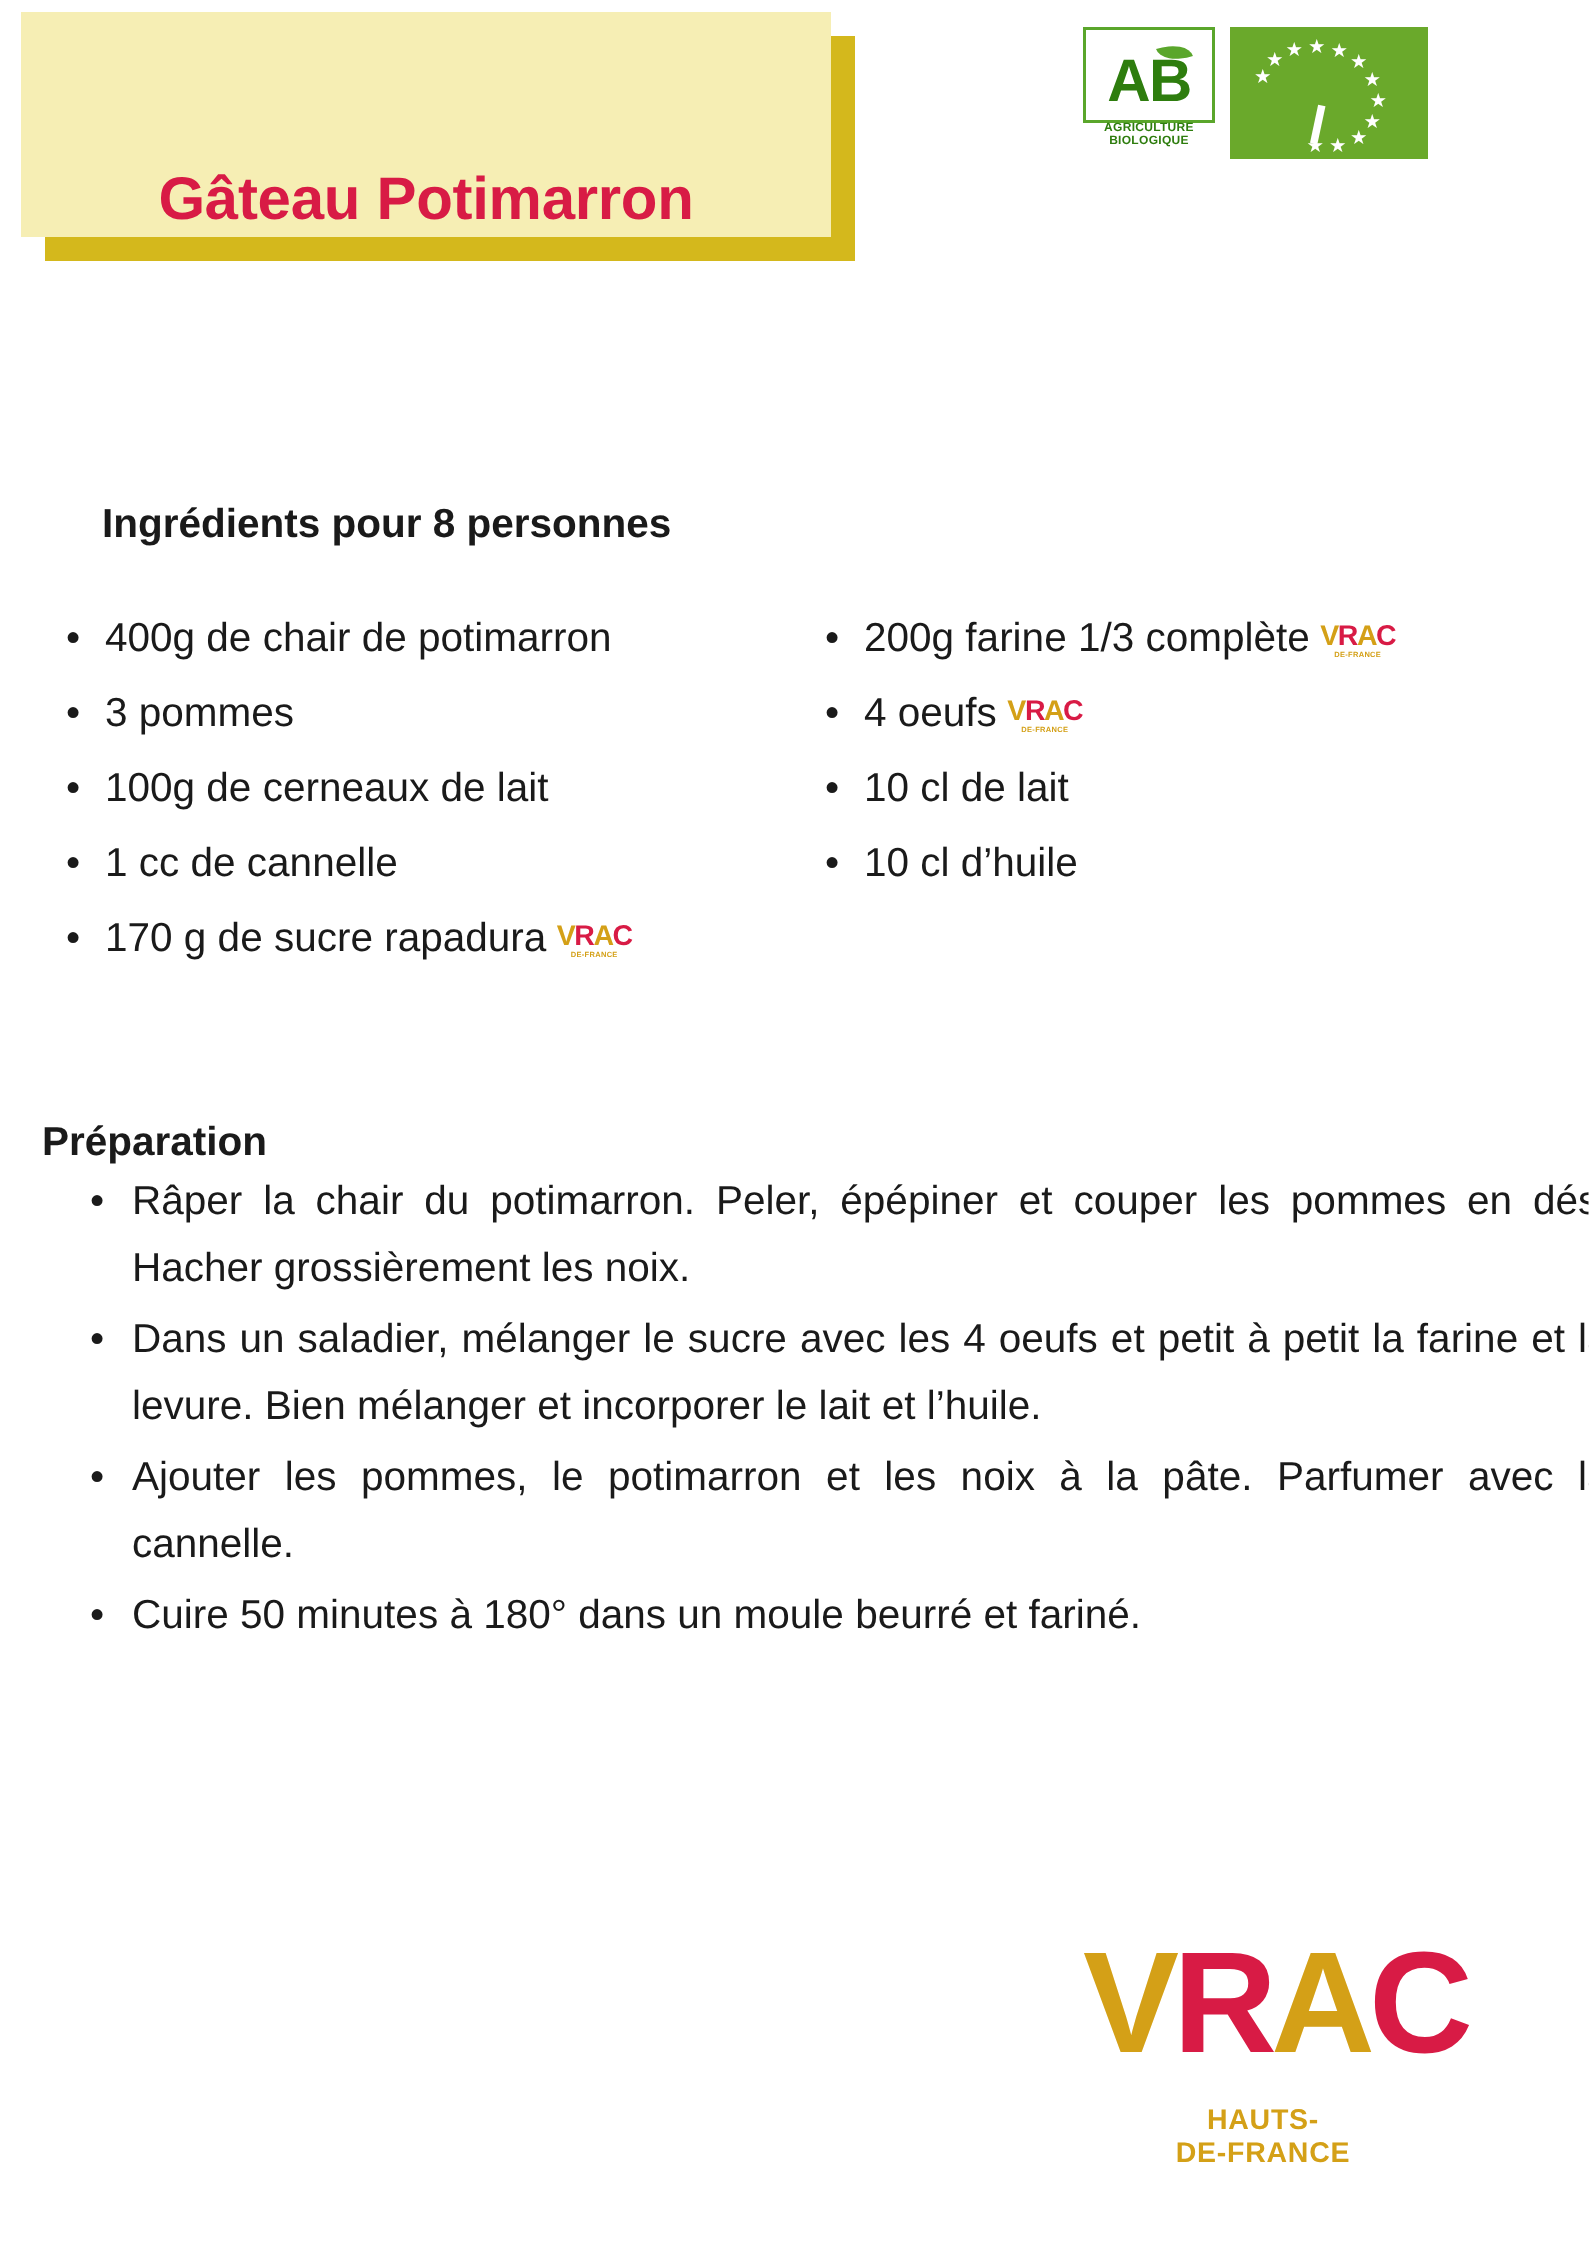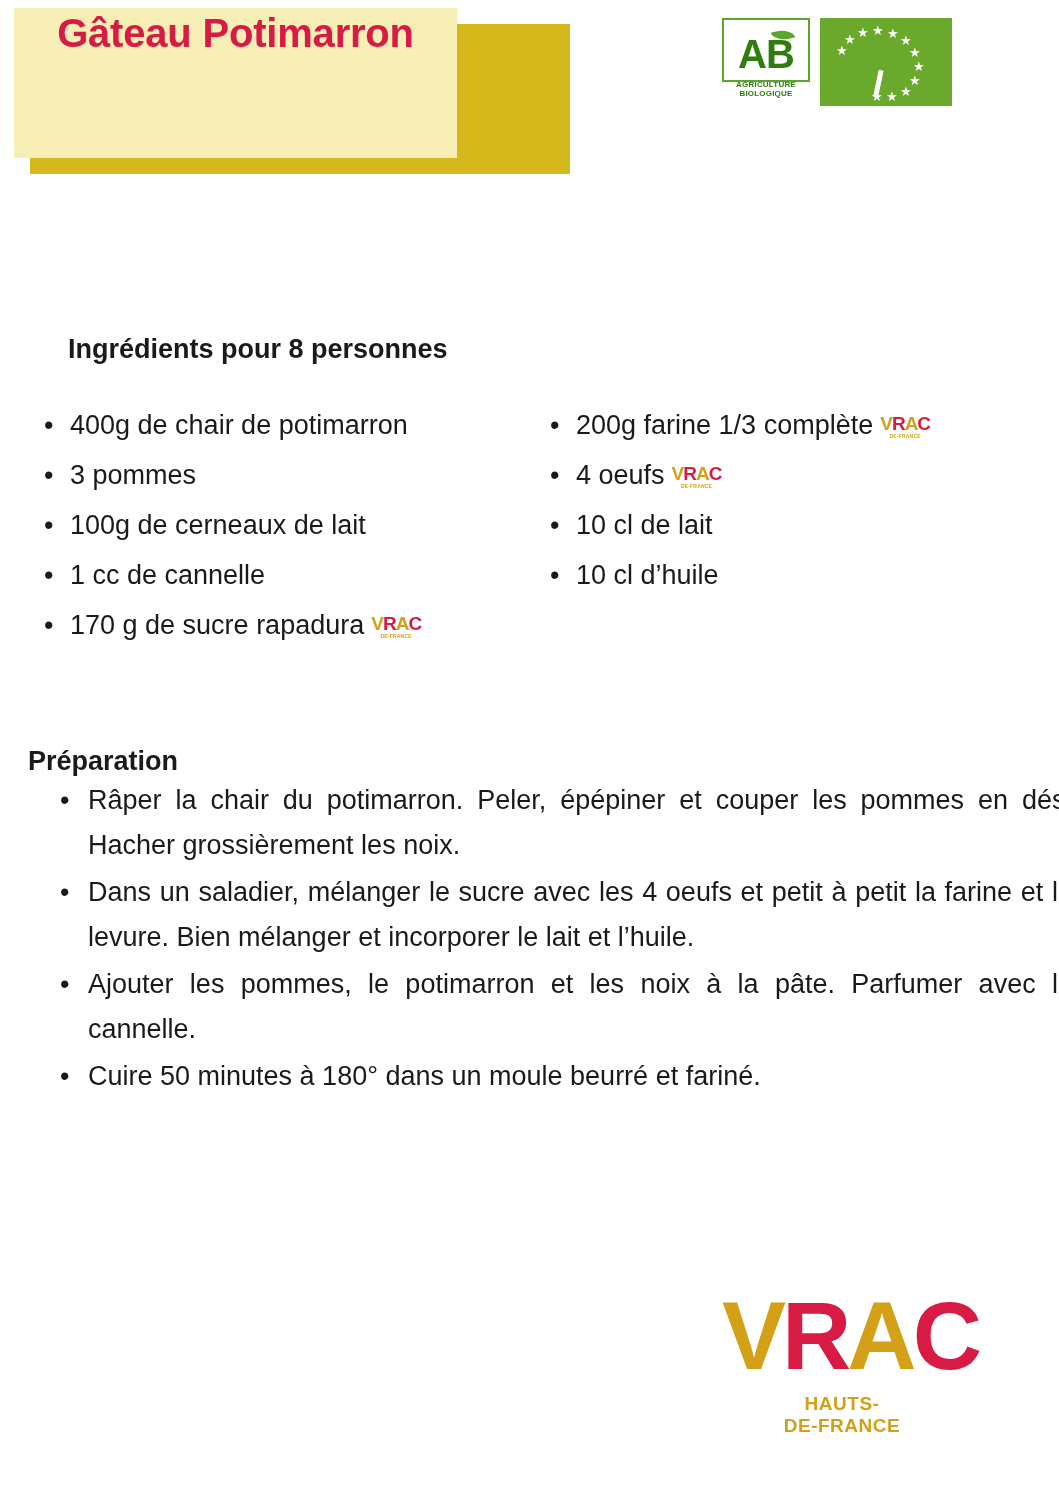--- a/index.html
+++ b/index.html
@@ -30,25 +30,25 @@
     left: 16px;
     top: 16px;
     width: 540px;
     height: 150px;
     background: #d4b81c;
   }
   .title-box {
     position: absolute;
     left: 0;
     top: 0;
-    width: 443px;
+    width: 540px;
     height: 150px;
     background: #f6eeb4;
     display: flex;
-    align-items: flex-start;
+    align-items: flex-end;
     justify-content: center;
   }
   .title-text {
     font-size: 40px;
     font-weight: bold;
     color: #d81b45;
     text-align: center;
     line-height: 1.25;
     letter-spacing: -0.2px;
     padding: 0 12px;
@@ -236,21 +236,21 @@
     font-size: 96px;
     font-weight: bold;
     line-height: 0.95;
     letter-spacing: -4px;
   }
   .fl-v { color: #d4a017; }
   .fl-r { color: #d81b45; }
   .fl-a { color: #d4a017; }
   .fl-c { color: #d81b45; }
   .fl-sub {
-    margin-top: 12px;
+    margin-top: 22px;
     font-size: 19px;
     font-weight: bold;
     color: #d4a017;
     line-height: 1.15;
     letter-spacing: 0.5px;
   }
 </style>
 </head>
 <body>
 

